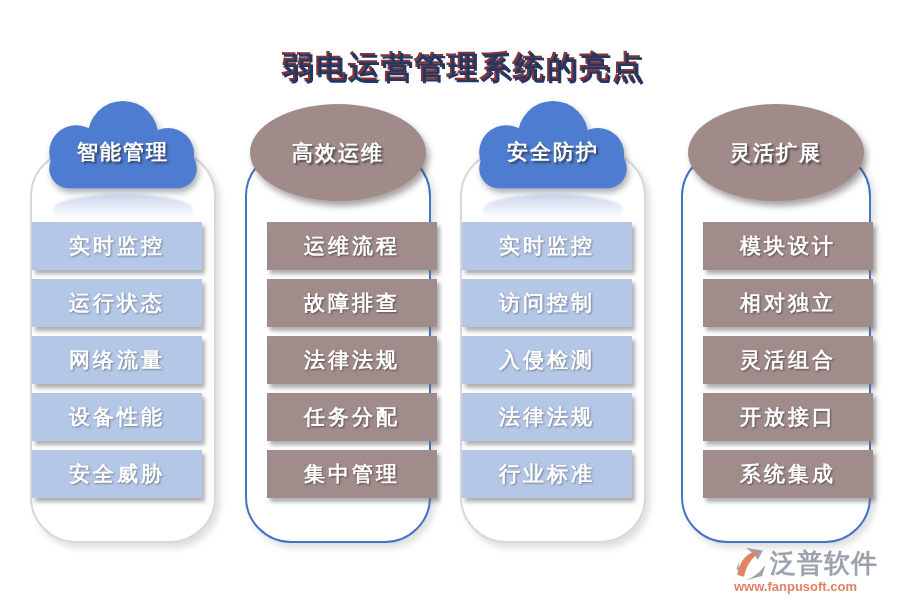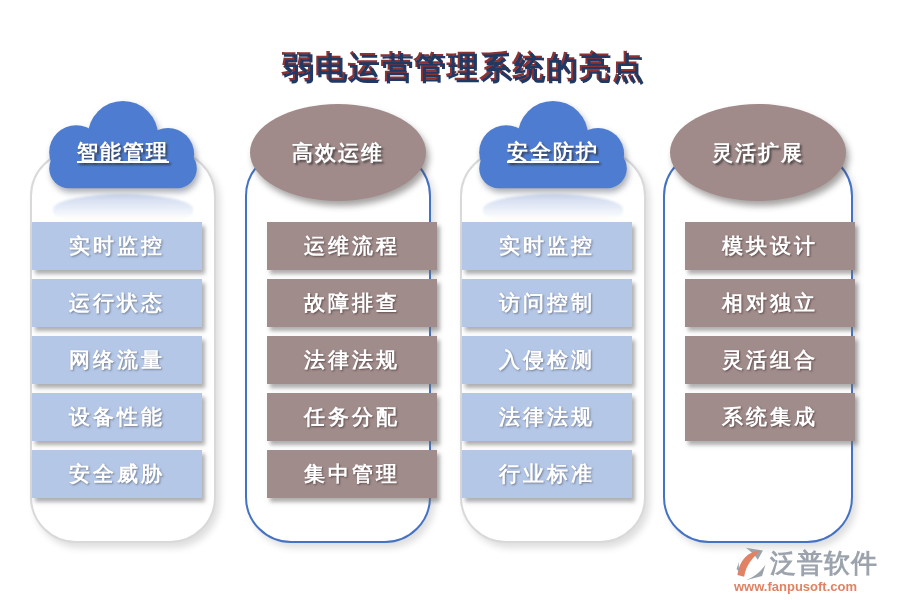--- a/index.html
+++ b/index.html
@@ -23,42 +23,42 @@
   .col{
     position:absolute;top:150px;height:393px;width:186px;
     background:#ffffff;border-radius:46px;
     box-sizing:border-box;
   }
   .col.border-gray{border:2px solid var(--border-gray);box-shadow:4px 5px 7px rgba(0,0,0,0.13);}
   .col.border-blue{border:2px solid var(--border-blue);box-shadow:4px 5px 7px rgba(0,0,0,0.13);}
   .col-1{left:30px;}
   .col-2{left:245px;}
   .col-3{left:460px;}
-  .col-4{left:663px;width:190px;}
+  .col-4{left:681px;width:190px;}
 
   
   .header{
     position:absolute;left:50%;transform:translateX(-50%);
     display:flex;align-items:center;justify-content:center;
   }
   .cloud-wrap{top:-52px;width:180px;height:90px;}
   .cloud-svg{position:absolute;inset:0;width:180px;height:90px;
     filter:drop-shadow(2px 4px 3px rgba(60,70,90,0.45));}
   .ellipse-wrap{top:-48px;width:176px;height:97px;}
   .ellipse-shape{
     position:absolute;inset:0;border-radius:50%;
     background:var(--ellipse-mauve);
     box-shadow:3px 5px 6px rgba(60,50,50,0.45);
   }
   .header-label{
     position:relative;z-index:2;
     color:#ffffff;font-size:21px;font-weight:bold;letter-spacing:2px;
     text-shadow:2px 2px 2px rgba(40,40,40,0.65);
   }
-  .cloud-wrap .header-label{margin-top:14px;text-decoration:underline;}
+  .cloud-wrap .header-label{margin-top:14px;}
 
   
   .reflection{
     position:absolute;top:42px;left:50%;transform:translateX(-50%);
     width:140px;height:30px;z-index:1;pointer-events:none;
     background:linear-gradient(to bottom, rgba(120,150,210,0.38), rgba(255,255,255,0) 85%);
     border-radius:50% 50% 40% 40%;
     filter:blur(1px);
   }
 
@@ -158,20 +158,21 @@
 
   <div class="col col-4 border-blue">
     <div class="header ellipse-wrap">
       <div class="ellipse-shape"></div>
       <span class="header-label">灵活扩展</span>
     </div>
     <div class="items">
       <div class="item item-mauve">模块设计</div>
       <div class="item item-mauve">相对独立</div>
       <div class="item item-mauve">灵活组合</div>
+      <div class="item item-mauve">开放接口</div>
       <div class="item item-mauve">系统集成</div>
     </div>
   </div>
 
   <div class="watermark">
     <div class="wm-row">
       <svg class="wm-logo" viewBox="0 0 40 40" xmlns="http://www.w3.org/2000/svg">
         <path fill="#9CA3AD" d="M14 1 L34 4 L28 15 C24 9 19 5 14 1 Z"></path>
         <path fill="#E08263" d="M4 33 C6 16 16 5 31 4 C23 12 14 20 12 35 Z"></path>
         <path fill="#9CA3AD" d="M3 26 L8 11 C5 18 5 23 7 30 Z"></path>

